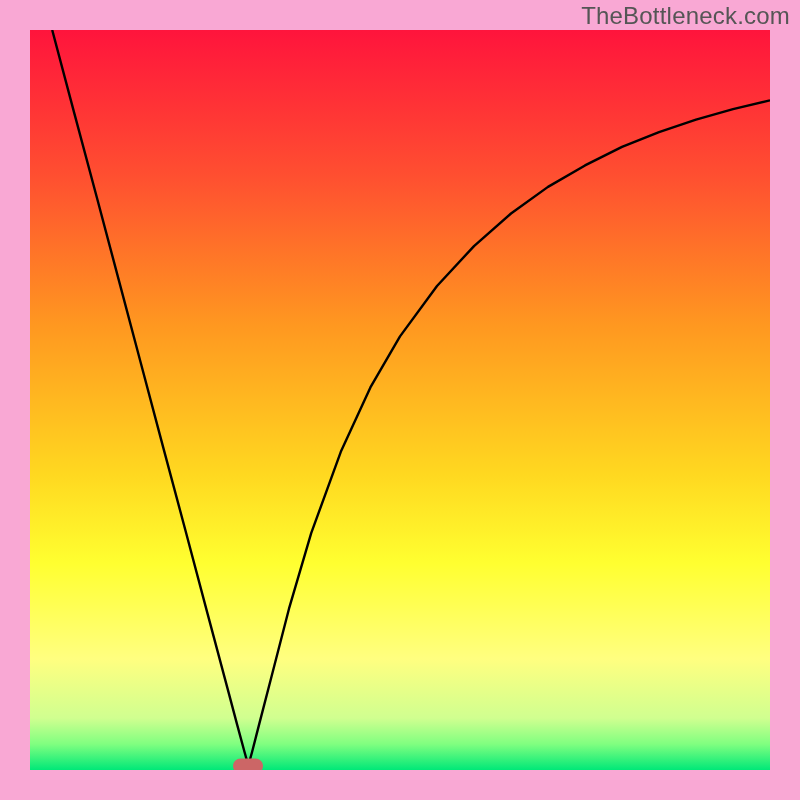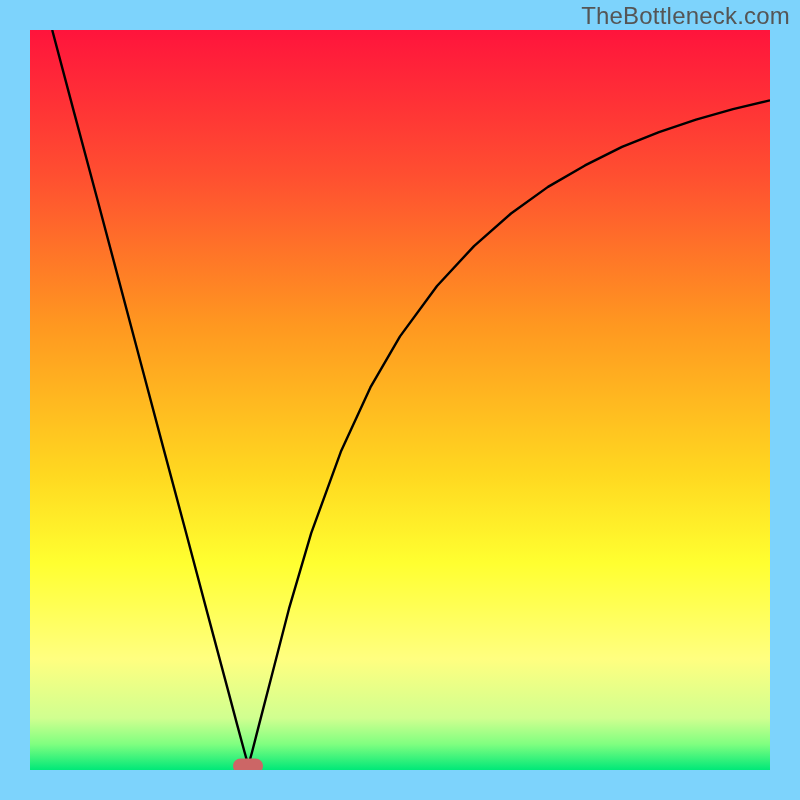--- a/index.html
+++ b/index.html
@@ -8,21 +8,21 @@
     width: 800px;
     height: 800px;
     background: #000;
     font-family: Arial, Helvetica, sans-serif;
     overflow: hidden;
   }
   .frame {
     position: relative;
     width: 800px;
     height: 800px;
-    background: #7dd3fc;
+    background: #f9a8d4;
   }
   .watermark {
     position: absolute;
     top: 2px;
     right: 10px;
     color: #555;
     font-size: 24px;
     font-weight: 500;
     z-index: 10;
     letter-spacing: 0.2px;

